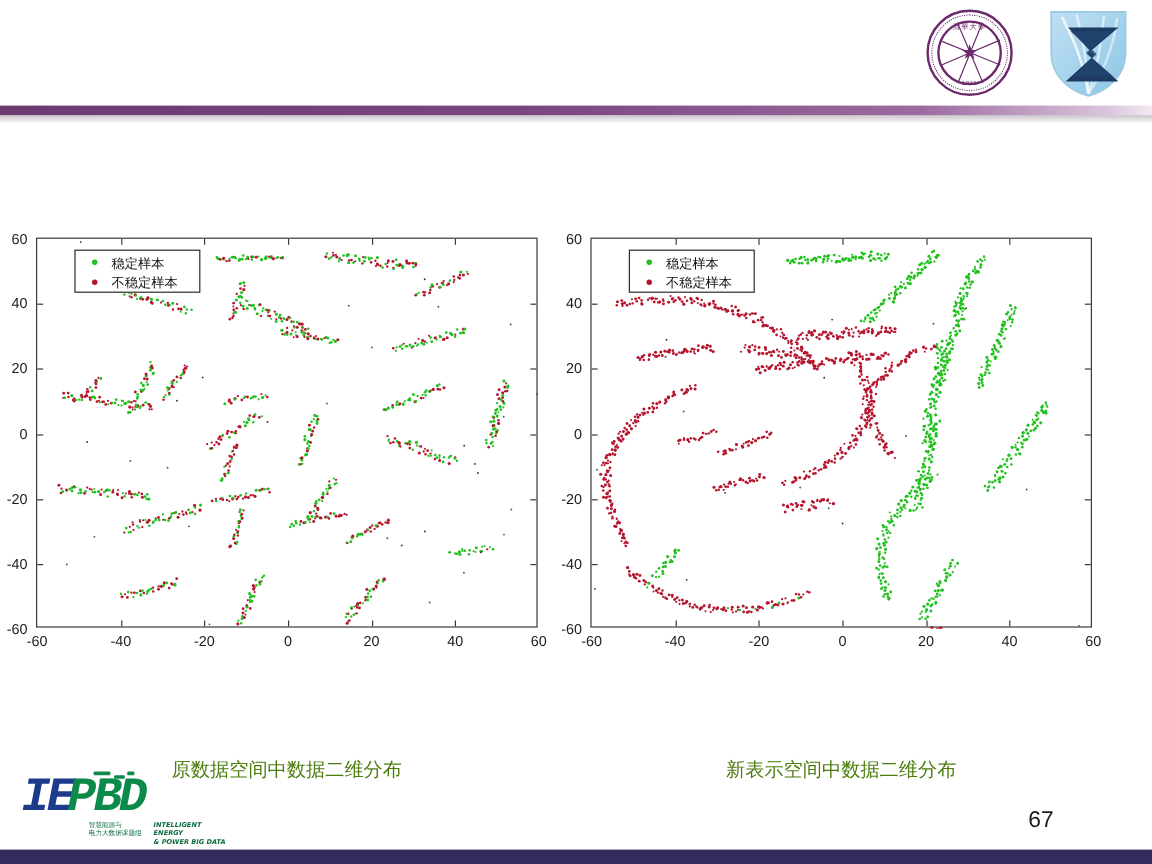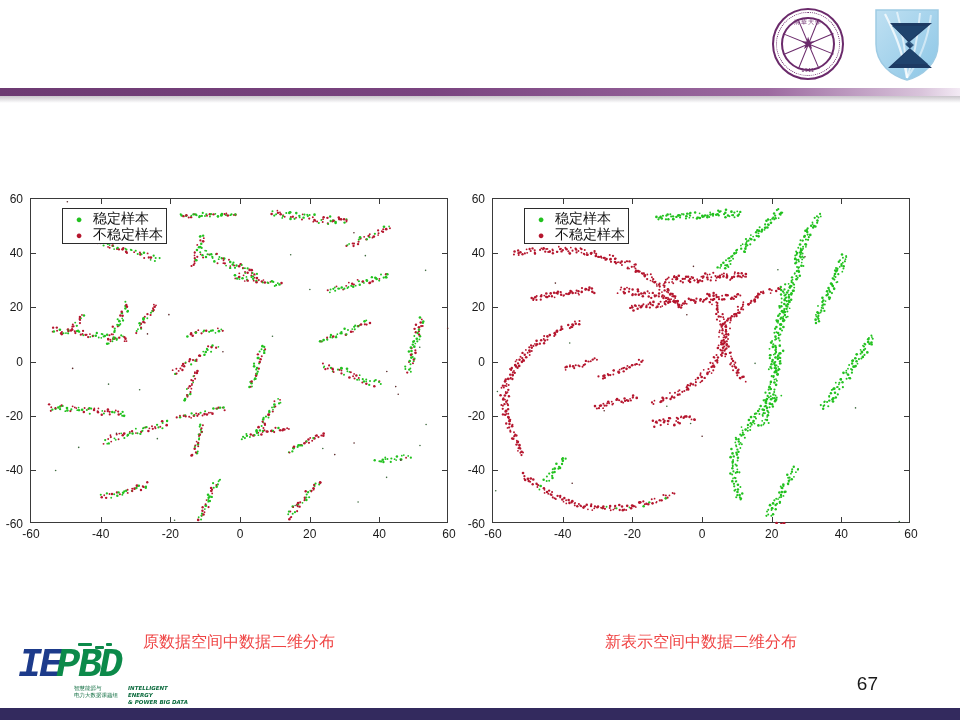--- a/index.html
+++ b/index.html
@@ -111,27 +111,27 @@
     padding:2px 0 0 0;
   }
   .legend-row{
     display:flex; align-items:center; height:16px; padding-left:5px;
   }
   .legend-mark{
     width:22px; text-align:center; font-size:11px; line-height:11px;
     color:#555;
   }
   .legend-label{
-    font-size:14px; color:#111; font-family:"DejaVu Sans", sans-serif;
+    font-size:11px; color:#111; font-family:"DejaVu Sans", sans-serif;
     white-space:nowrap; padding-left:3px;
   }
 
   .caption{
     position:absolute; top:434px; width:418px; text-align:center;
-    font-size:16px; color:#ef4444;
+    font-size:16px; color:#4d7c0f;
     font-family:"DejaVu Serif", serif;
     white-space:nowrap;
   }
 
   svg.scatter{ position:absolute; left:0; top:0; }
 
   
   #footer-bar{
     position:absolute; left:0; top:708px; width:960px; height:12px;
     background:#332a5e;

